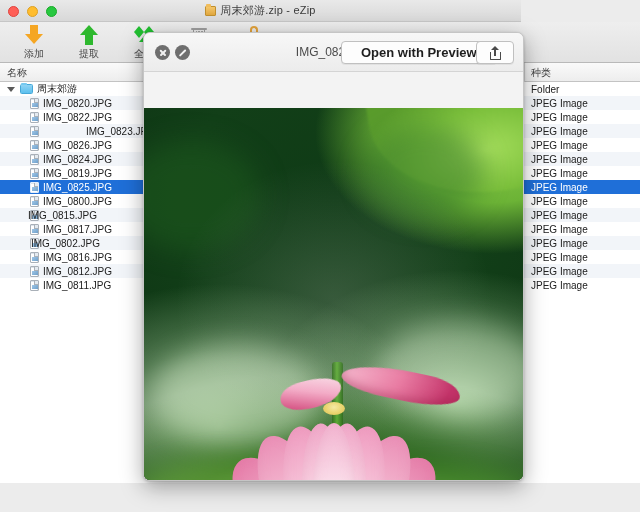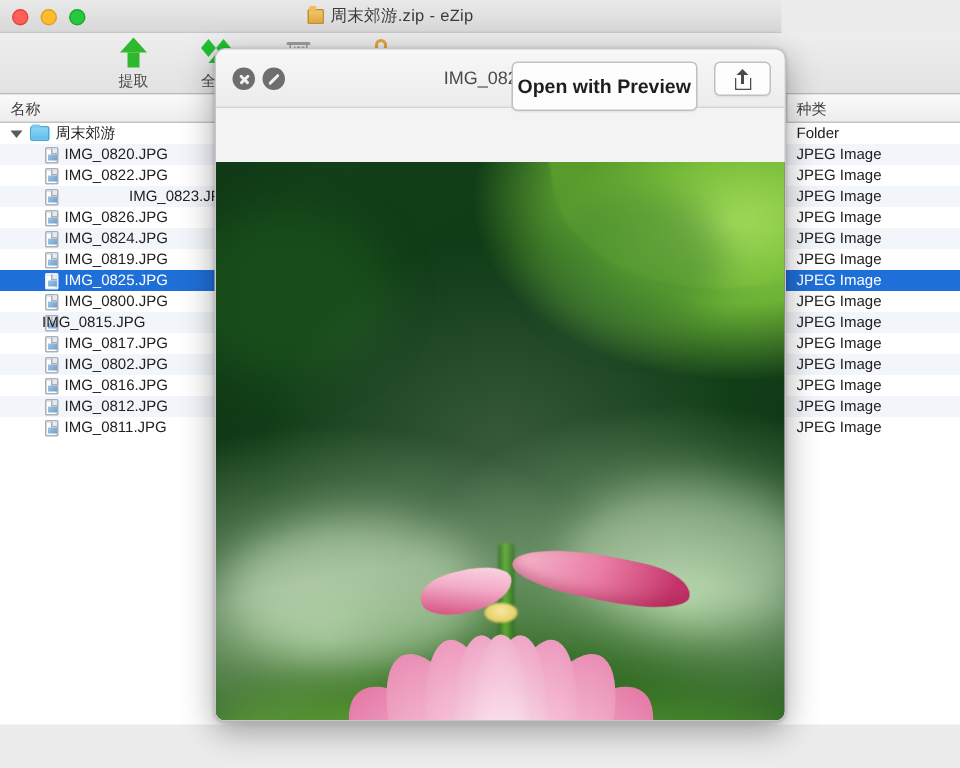--- a/index.html
+++ b/index.html
@@ -175,21 +175,21 @@
   .ql-close::after { transform: rotate(-45deg); }
   .ql-nope::before{
     content:''; position:absolute; left:3px; top:6.7px; width:9px;height:1.6px;
     background:#f1f1f1; transform: rotate(-45deg); border-radius:1px;
   }
   .ql-title {
     position:absolute; left:0; right:0; top:12px; text-align:center;
     font-size: 12px; color: #4a4a4a; pointer-events:none;
   }
   .ql-open-btn {
-    position:absolute; left: 197px; top: 8px; height: 33px; padding: 0 3px;
+    position:absolute; left: 197px; top: 8px; height: 23px; padding: 0 19px;
     background:#fdfdfd; border:1px solid #c0c0c0; border-radius:4px;
     font-size: 13px; font-weight: 700; color: #1e1e1e;
     display:flex; align-items:center; justify-content:center;
     box-shadow: 0 1px 0 rgba(0,0,0,.05);
   }
   .ql-share-btn {
     position:absolute; right: 9px; top: 8px; width: 38px; height: 23px;
     background:#fdfdfd; border:1px solid #c0c0c0; border-radius:4px;
     display:flex; align-items:center; justify-content:center;
     box-shadow: 0 1px 0 rgba(0,0,0,.05);
@@ -292,20 +292,29 @@
       <span class="tl green"></span>
     </div>
     <div class="title-wrap">
       <span class="title-zip-icon"></span>
       <span class="title-text">周末郊游.zip - eZip</span>
     </div>
   </div>
 
   <div class="toolbar">
 
+    <div class="tb-item" style="left:6px;">
+      <span class="tb-ico">
+        <span class="icon-add">
+            <span class="stem"></span>
+            <span class="head"></span>
+          </span>
+      </span>
+      <span class="tb-label">添加</span>
+    </div>
 
     <div class="tb-item" style="left:61px;">
       <span class="tb-ico">
         <span class="icon-extract">
             <span class="head"></span>
             <span class="stem"></span>
           </span>
       </span>
       <span class="tb-label">提取</span>
     </div>
@@ -428,21 +437,21 @@
         <span class="file-ico">
           <span class="thumb"></span>
         </span>
         <span class="name" style="left: 43px;">IMG_0817.JPG</span>
         <span class="kind">JPEG Image</span>
       </div>
       <div class="row even">
         <span class="file-ico">
           <span class="thumb"></span>
         </span>
-        <span class="name" style="left: 43px;">IMG_0802.JPG</span>
+        <span class="name" style="left: 31px;">IMG_0802.JPG</span>
         <span class="kind">JPEG Image</span>
       </div>
       <div class="row odd">
         <span class="file-ico">
           <span class="thumb"></span>
         </span>
         <span class="name" style="left: 43px;">IMG_0816.JPG</span>
         <span class="kind">JPEG Image</span>
       </div>
       <div class="row even">

